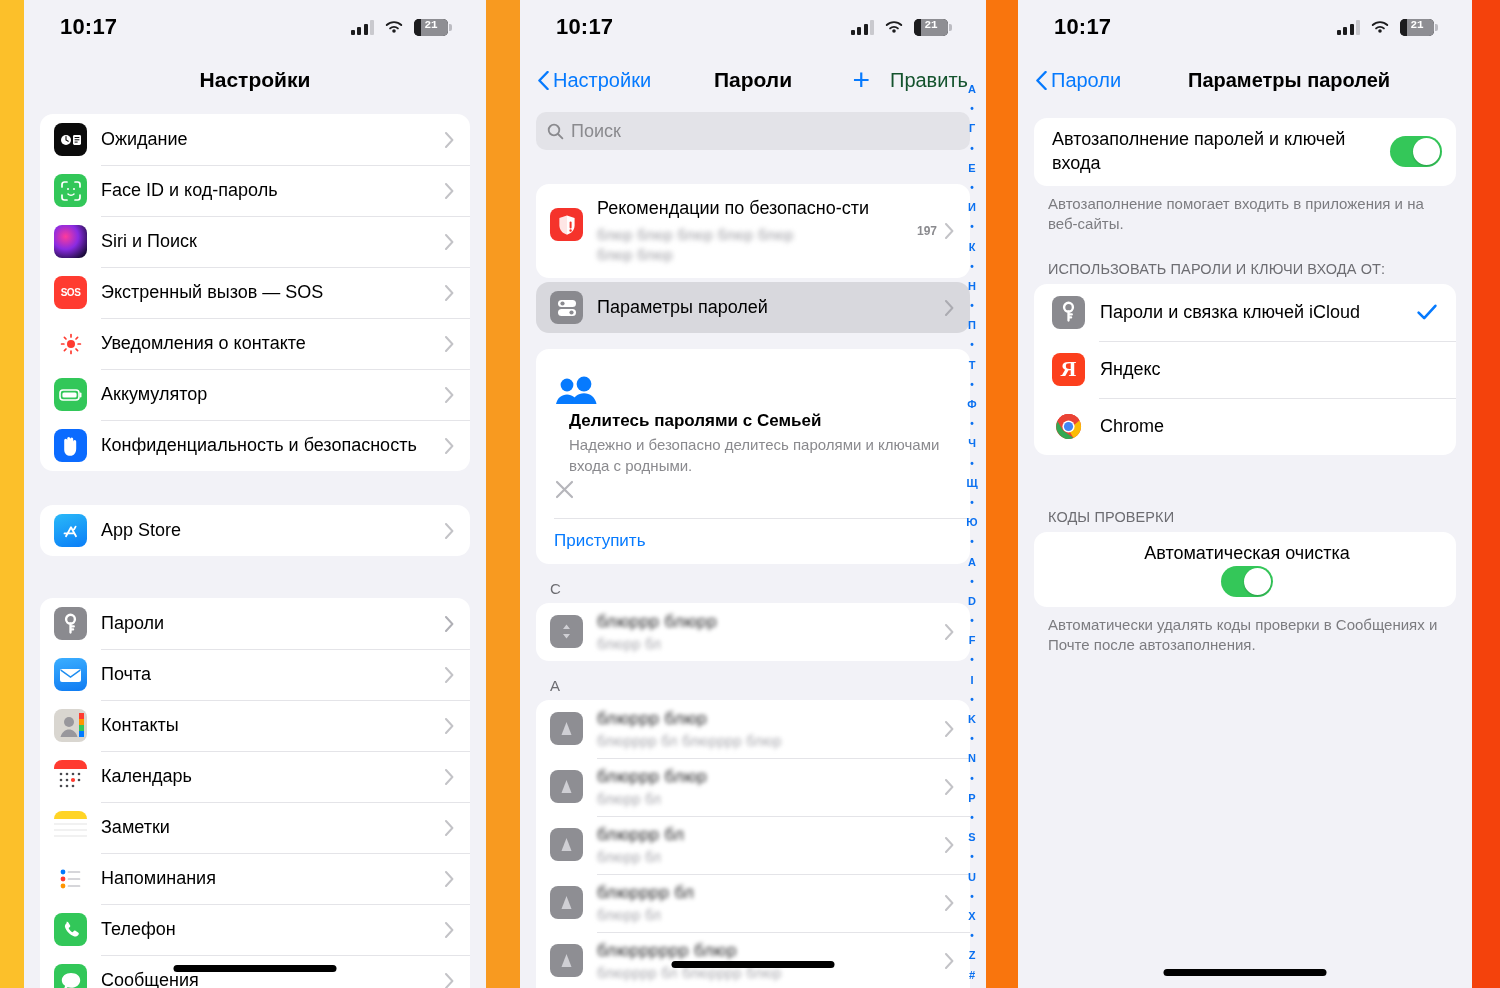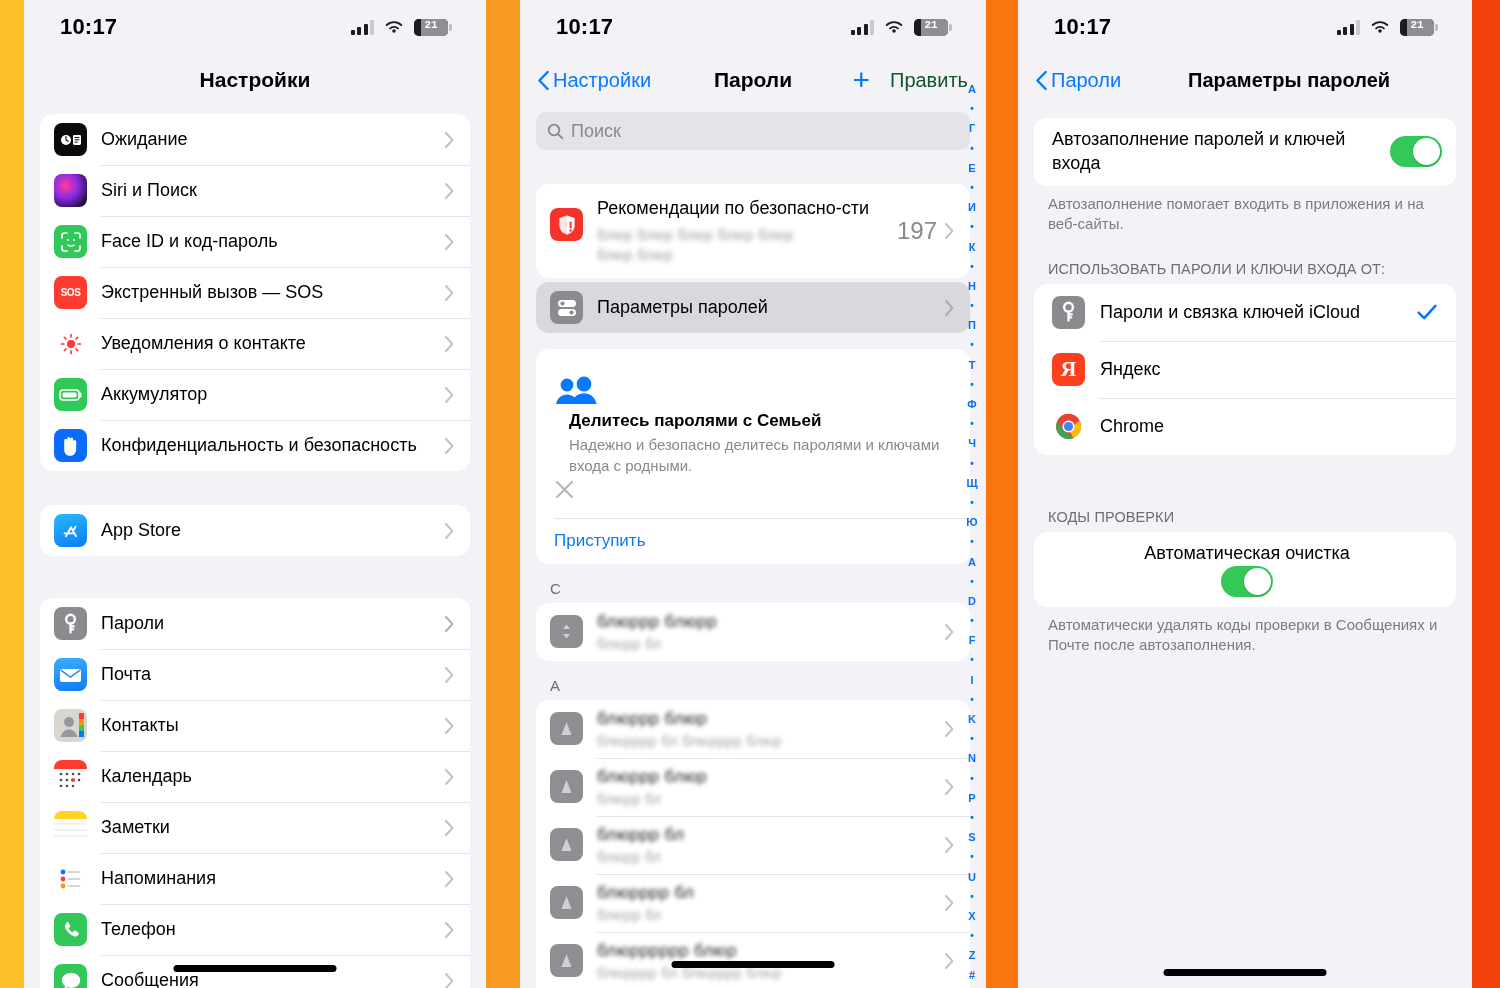--- a/index.html
+++ b/index.html
@@ -175,23 +175,24 @@
     color: #000;
     flex: 1;
     padding-right: 10px;
   }
   .chev {
     width: 9px; height: 16px;
     margin-right: 16px;
     flex: 0 0 auto;
   }
   .row-count {
-    font-size: 24px;
+    font-size: 12px;
     color: #8A8A8E;
     margin-right: 8px;
+    font-weight: bold;
   }
 
   .gap-sm { height: 16px; }
   .gap-md { height: 34px; }
   .gap-lg { height: 42px; }
 
   
   .topcut { height: 8px; }
   .ic-standby { background:#0b0b0b; }
   .ic-siri { background: radial-gradient(circle at 35% 35%, #ff3b9a 0%, #8a2be2 42%, #1a0b3a 85%); }
@@ -421,37 +422,37 @@
               <rect x="14.6" y="8.6" width="3" height="1" fill="#0b0b0b"></rect>
             </svg>
           </span>
           <span class="row-label">Ожидание</span>
           <svg class="chev" viewBox="0 0 9 16">
               <path d="M1 1l6.4 7L1 15" stroke="#C3C3C7" stroke-width="2" fill="none" stroke-linecap="round" stroke-linejoin="round"></path>
             </svg>
         </div>
 
         <div class="row">
-          <span class="row-icon ic-siri"></span>
-          <span class="row-label">Siri и Поиск</span>
-          <svg class="chev" viewBox="0 0 9 16">
-              <path d="M1 1l6.4 7L1 15" stroke="#C3C3C7" stroke-width="2" fill="none" stroke-linecap="round" stroke-linejoin="round"></path>
-            </svg>
-        </div>
-
-        <div class="row">
           <span class="row-icon ic-faceid">
             <svg width="22" height="22" viewBox="0 0 22 22">
               <path d="M2 7V4.4A2.4 2.4 0 0 1 4.4 2H7M15 2h2.6A2.4 2.4 0 0 1 20 4.4V7M20 15v2.6a2.4 2.4 0 0 1-2.4 2.4H15M7 20H4.4A2.4 2.4 0 0 1 2 17.6V15" stroke="#fff" stroke-width="1.7" fill="none" stroke-linecap="round"></path>
               <circle cx="8" cy="9" r="1" fill="#fff"></circle>
                 <circle cx="14" cy="9" r="1" fill="#fff"></circle>
               <path d="M8 14c1.6 1.5 4.4 1.5 6 0" stroke="#fff" stroke-width="1.5" fill="none" stroke-linecap="round"></path>
             </svg>
           </span>
           <span class="row-label">Face ID и код-пароль</span>
+          <svg class="chev" viewBox="0 0 9 16">
+              <path d="M1 1l6.4 7L1 15" stroke="#C3C3C7" stroke-width="2" fill="none" stroke-linecap="round" stroke-linejoin="round"></path>
+            </svg>
+        </div>
+
+        <div class="row">
+          <span class="row-icon ic-siri"></span>
+          <span class="row-label">Siri и Поиск</span>
           <svg class="chev" viewBox="0 0 9 16">
               <path d="M1 1l6.4 7L1 15" stroke="#C3C3C7" stroke-width="2" fill="none" stroke-linecap="round" stroke-linejoin="round"></path>
             </svg>
         </div>
 
         <div class="row">
           <span class="row-icon ic-sos">SOS</span>
           <span class="row-label">Экстренный вызов — SOS</span>
           <svg class="chev" viewBox="0 0 9 16">
               <path d="M1 1l6.4 7L1 15" stroke="#C3C3C7" stroke-width="2" fill="none" stroke-linecap="round" stroke-linejoin="round"></path>

